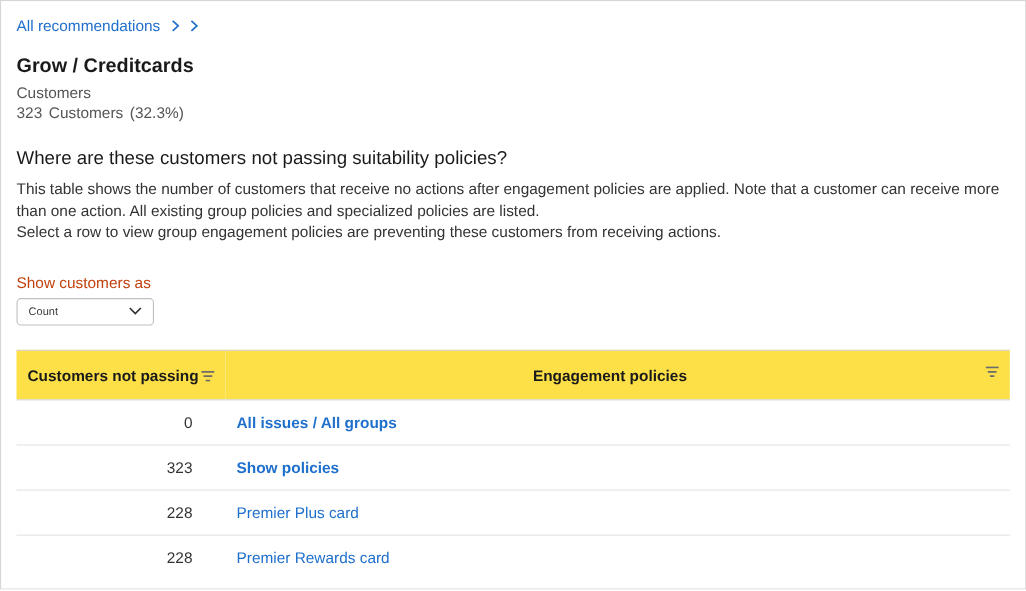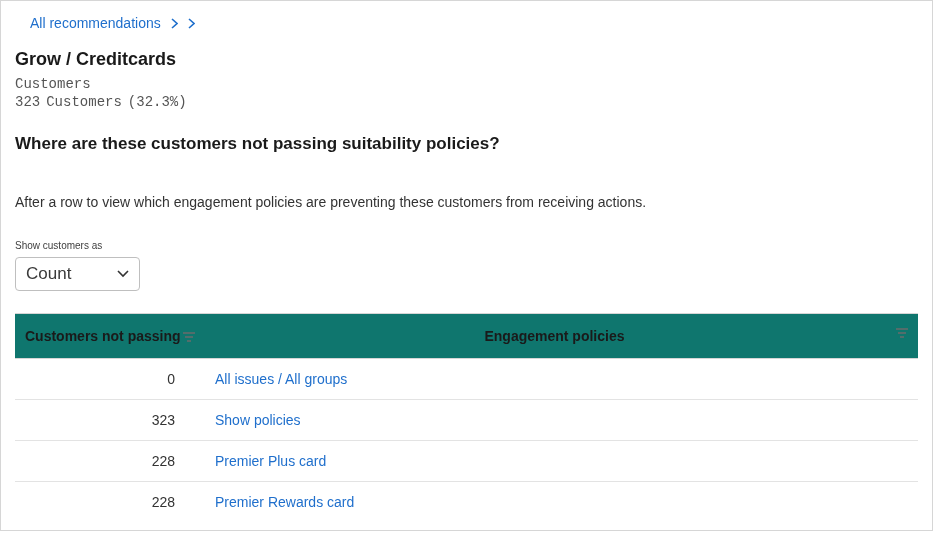--- a/index.html
+++ b/index.html
@@ -15,21 +15,20 @@
     border: 1px solid #d6d6d6;
     padding: 14px 14px 8px 14px;
   }
   .breadcrumb {
     display: flex;
     align-items: center;
     gap: 10px;
     font-size: 14px;
     color: #1f6fcc;
     margin-bottom: 18px;
-    margin-left: 15px;
   }
   .breadcrumb .bc-item {
     color: #1f6fcc;
     cursor: pointer;
   }
   .breadcrumb .chev {
     color: #1f6fcc;
     display: inline-flex;
     align-items: center;
   }
@@ -37,69 +36,68 @@
     font-size: 18px;
     font-weight: 700;
     margin-bottom: 6px;
   }
   .stats {
     display: flex;
     gap: 16px;
     margin-bottom: 24px;
     color: #555;
     font-size: 14px;
-    font-family: Liberation Mono, monospace;
   }
   .stat-block .stat-label {
     color: #555;
     margin-bottom: 2px;
   }
   .stat-block .stat-value {
     color: #555;
   }
   .customers-line {
     display: flex;
     gap: 6px;
   }
   .section-heading {
     font-size: 17px;
-    font-weight: 700;
-    margin-bottom: 19px;
+    font-weight: 400;
+    margin-bottom: 8px;
   }
   .section-desc {
     color: #333;
     font-size: 14px;
     line-height: 1.4;
     margin-bottom: 28px;
   }
   .show-customers-label {
-    color: #404040;
-    font-size: 10px;
+    color: #c2410c;
+    font-size: 14px;
     margin-bottom: 6px;
   }
   .select-wrap {
     display: inline-flex;
     align-items: center;
     justify-content: space-between;
     border: 1px solid #bfbfbf;
     border-radius: 4px;
     padding: 6px 10px;
     width: 125px;
-    font-size: 17px;
+    font-size: 10px;
     cursor: pointer;
     margin-bottom: 22px;
     color: #3a3a3a;
   }
   .select-wrap .chev-down { display:inline-flex; }
   table {
     width: 100%;
     border-collapse: collapse;
   }
   thead tr {
-    background: #0f766e;
+    background: #fde047;
   }
   th {
     text-align: center;
     font-weight: 700;
     font-size: 14px;
     padding: 14px 10px;
     border-top: 1px solid #d6d6d6;
     border-bottom: 1px solid #d6d6d6;
     color: #1a1a1a;
   }
@@ -126,21 +124,21 @@
     width: 190px;
     padding-right: 30px;
     color: #333;
   }
   td.policy-cell a {
     color: #1f6fcc;
     text-decoration: none;
     cursor: pointer;
   }
   td.policy-cell a.bold {
-    font-weight: 400;
+    font-weight: 700;
     text-align: center;
   }
   tbody tr:last-child td {
     border-bottom: none;
   }
 </style>
 </head>
 <body>
 
 <div class="container">
@@ -171,22 +169,22 @@
         <span>323</span>
         <span>Customers</span>
         <span>(32.3%)</span>
       </div>
     </div>
   </div>
 
   
   <div class="section-heading">Where are these customers not passing suitability policies?</div>
   <div class="section-desc">
-    <br>
-    <span>After a row to view which engagement policies are preventing these customers from receiving actions.</span>
+    <span>This table shows the number of customers that receive no actions after engagement policies are applied. Note that a customer can receive more than one action. All existing group policies and specialized policies are listed.</span><br>
+    <span>Select a row to view group engagement policies are preventing these customers from receiving actions.</span>
   </div>
 
   
   <div class="show-customers-label">Show customers as</div>
   <div class="select-wrap">
     <span>Count</span>
     <span class="chev-down">
       <svg width="12" height="8" viewBox="0 0 12 8">
           <path d="M1 1 L6 6 L11 1" fill="none" stroke="#333" stroke-width="1.6"></path>
         </svg>

